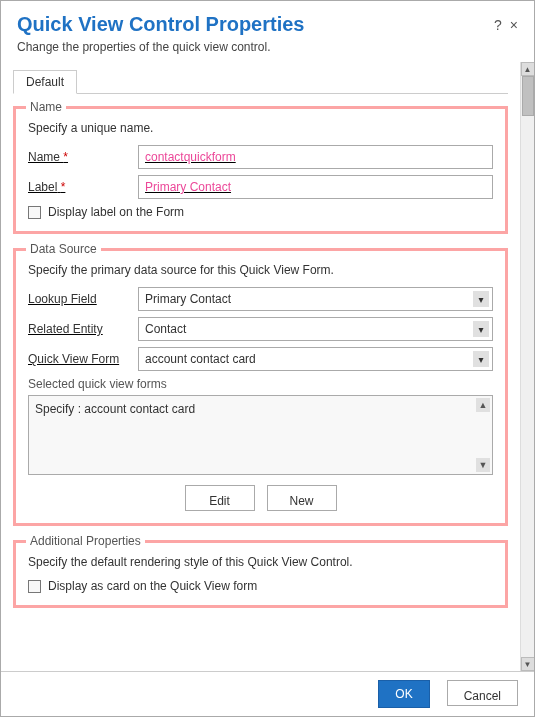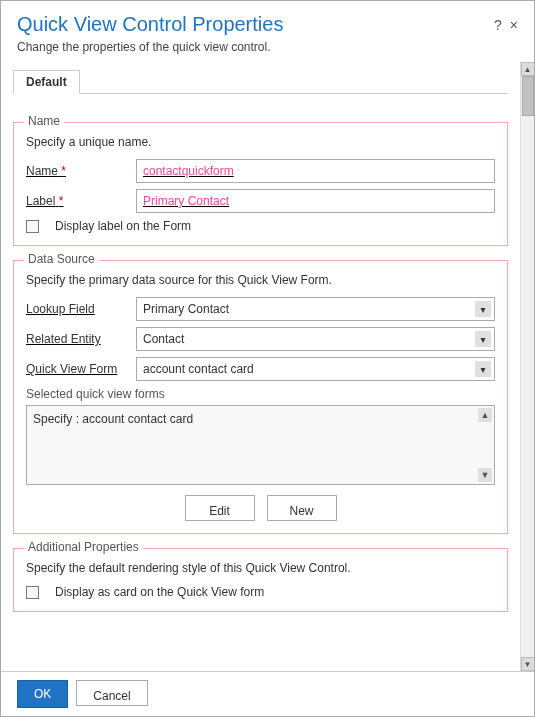--- a/index.html
+++ b/index.html
@@ -30,21 +30,21 @@
       display: flex;
       align-items: flex-start;
       justify-content: space-between;
     }
     .dialog-title-area {
       flex: 1;
     }
     .dialog-title {
       color: #1f72c4;
       font-size: 20px;
-      font-weight: 400;
+      font-weight: 700;
       margin-bottom: 4px;
     }
     .dialog-subtitle {
       color: #444;
       font-size: 12px;
     }
     .dialog-controls {
       display: flex;
       gap: 8px;
       align-items: center;
@@ -60,36 +60,35 @@
       flex: 1;
       overflow: hidden;
     }
     .dialog-body {
       flex: 1;
       overflow-y: auto;
       padding: 8px 12px 8px 12px;
     }
     .tab-bar {
       border-bottom: 1px solid #ccc;
-      margin-bottom: 28px;
-      font-weight: bold;
+      margin-bottom: 12px;
     }
     .tab {
       display: inline-block;
       padding: 4px 12px;
       border: 1px solid #ccc;
       border-bottom: 1px solid #fff;
       background: #fff;
       font-size: 12px;
       color: #333;
       margin-bottom: -1px;
       cursor: pointer;
     }
     .section {
-      border: 1px solid #fca5a5;
+      border: 3px solid #fca5a5;
       margin-bottom: 14px;
       position: relative;
       padding: 8px 12px 12px 12px;
     }
     .section-legend {
       position: absolute;
       top: -9px;
       left: 10px;
       background: #fff;
       padding: 0 4px;
@@ -123,21 +122,21 @@
       border: 1px solid #aaa;
       padding: 10px 6px;
       font-size: 12px;
       color: #ec4899;
       outline: none;
     }
     .checkbox-row {
       display: flex;
       align-items: center;
       margin-top: 6px;
-      gap: 16px;
+      gap: 7px;
     }
     .checkbox-box {
       width: 13px;
       height: 13px;
       border: 1px solid #777;
       background: #f8f8f8;
       display: inline-flex;
       align-items: center;
       justify-content: center;
       flex-shrink: 0;
@@ -232,22 +231,22 @@
       color: #fff;
       border-color: #1a5fa8;
       height: 28px;
       min-width: 50px;
       padding: 0 16px;
     }
     .dialog-footer {
       border-top: 1px solid #ccc;
       padding: 8px 16px;
       display: flex;
-      justify-content: flex-start;
-      gap: 8px;
+      justify-content: flex-end;
+      gap: 17px;
       background: #fff;
     }
     .scrollbar-track {
       width: 14px;
       background: #f0f0f0;
       border-left: 1px solid #ddd;
       display: flex;
       flex-direction: column;
       align-items: center;
     }

